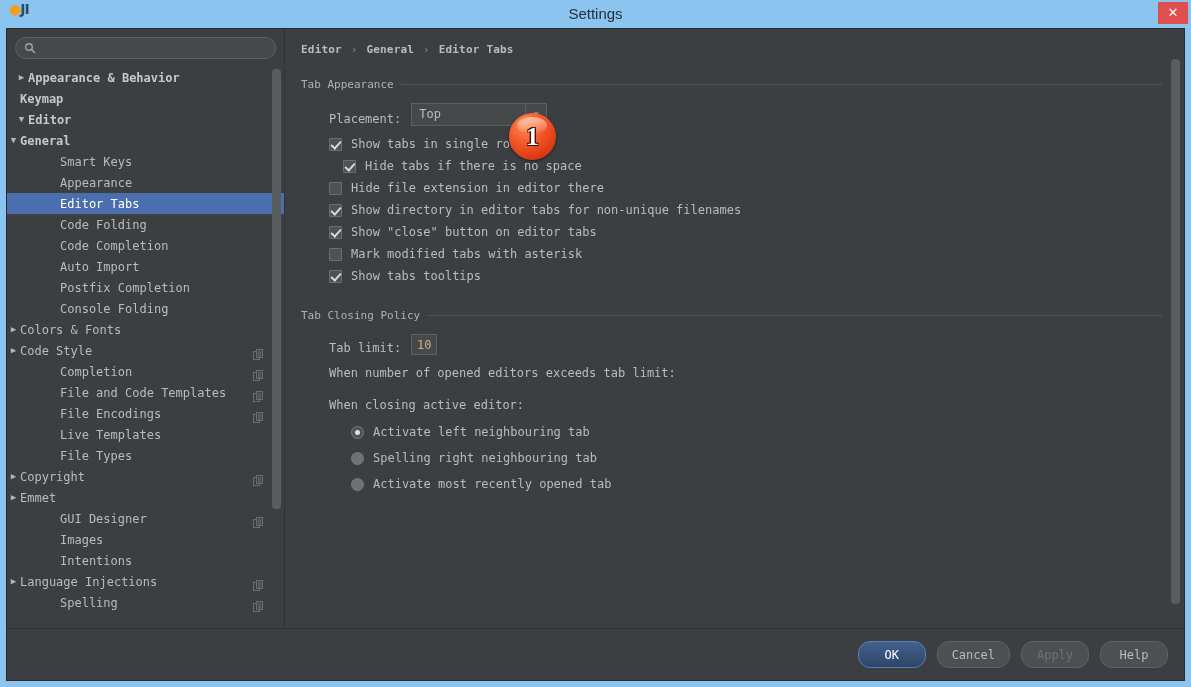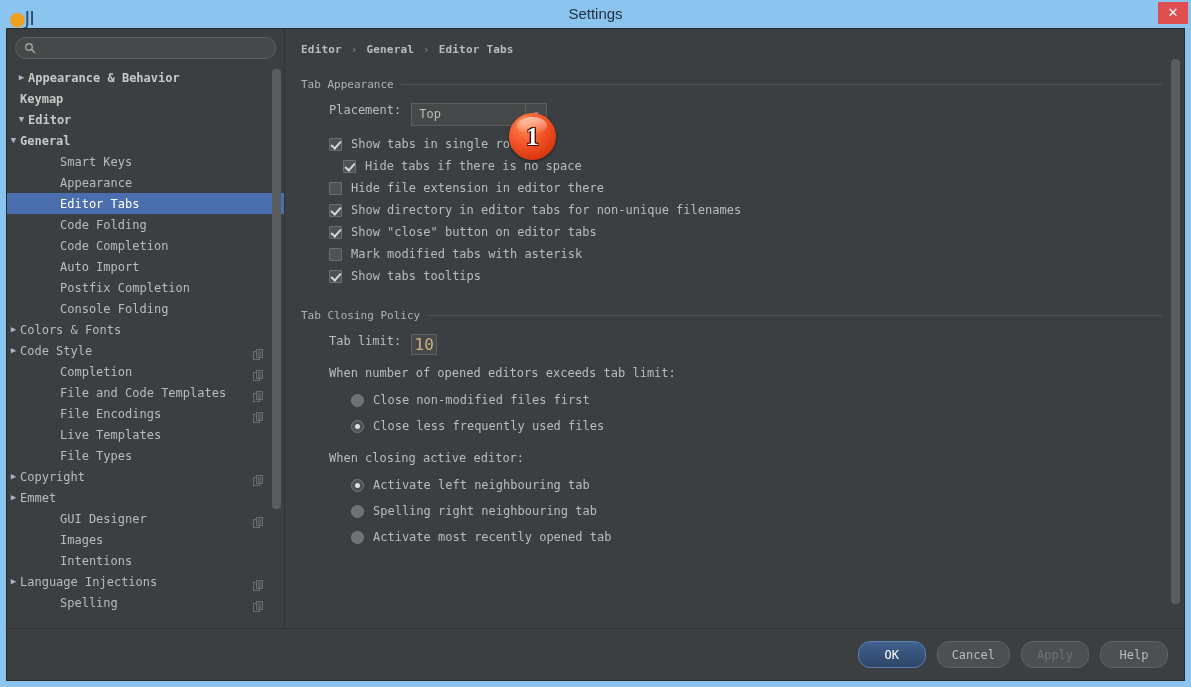--- a/index.html
+++ b/index.html
@@ -23,25 +23,25 @@
 
   
   #titlebar {
     height: 28px;
     background: #8cc4f0;
     position: relative;
     flex: 0 0 28px;
   }
   #app-icon {
     position: absolute;
-    left: 9px; top: 9px;
+    left: 9px; top: 0;
     width: 18px; height: 18px;
     font-family: "DejaVu Sans", sans-serif;
-    font-size: 19px;
-    font-weight: normal;
+    font-size: 14px;
+    font-weight: bold;
     color: #2d4a6b;
     line-height: 18px;
     letter-spacing: -1px;
   }
   #app-icon .dot {
     color: #f0a020;
   }
   #window-title {
     text-align: center;
     line-height: 28px;
@@ -227,21 +227,21 @@
     white-space: nowrap;
   }
   .section-rule {
     flex: 1 1 auto;
     height: 1px;
     background: #525557;
   }
 
   .field-row {
     display: flex;
-    align-items: flex-start;
+    align-items: flex-end;
     margin-left: 28px;
     margin-bottom: 11px;
   }
   .field-label {
     font-family: "DejaVu Sans Mono", monospace;
     font-size: 12px;
     color: #bbbbbb;
     margin-right: 10px;
   }
 
@@ -274,21 +274,21 @@
   }
 
   
   .mini-input {
     width: 26px;
     height: 21px;
     background: #45494a;
     border: 1px solid #5e6060;
     color: #d0b080;
     font-family: "DejaVu Sans Mono", monospace;
-    font-size: 16px;
+    font-size: 12px;
     text-align: center;
     outline: none;
     line-height: 19px;
   }
 
   
   .check-row {
     display: flex;
     align-items: center;
     margin-bottom: 8px;
@@ -704,30 +704,20 @@
             <span class="section-title">Tab Closing Policy</span>
             <span class="section-rule"></span>
           </div>
 
           <div class="field-row">
             <span class="field-label">Tab limit:</span>
             <input class="mini-input" type="text" value="10" style="">
           </div>
 
           <div class="group-note">When number of opened editors exceeds tab limit:</div>
-          <div id="exceeds-options">
-              <div class="radio-row">
-                <span class="rb"></span>
-                <span class="radio-label">Close non-modified files first</span>
-              </div>
-              <div class="radio-row">
-                <span class="rb selected"></span>
-                <span class="radio-label">Close less frequently used files</span>
-              </div>
-            </div>
 
           <div class="group-note" style="margin-top:18px;">When closing active editor:</div>
           <div id="closing-options">
               <div class="radio-row">
                 <span class="rb selected"></span>
                 <span class="radio-label">Activate left neighbouring tab</span>
               </div>
               <div class="radio-row">
                 <span class="rb"></span>
                 <span class="radio-label">Spelling right neighbouring tab</span>

